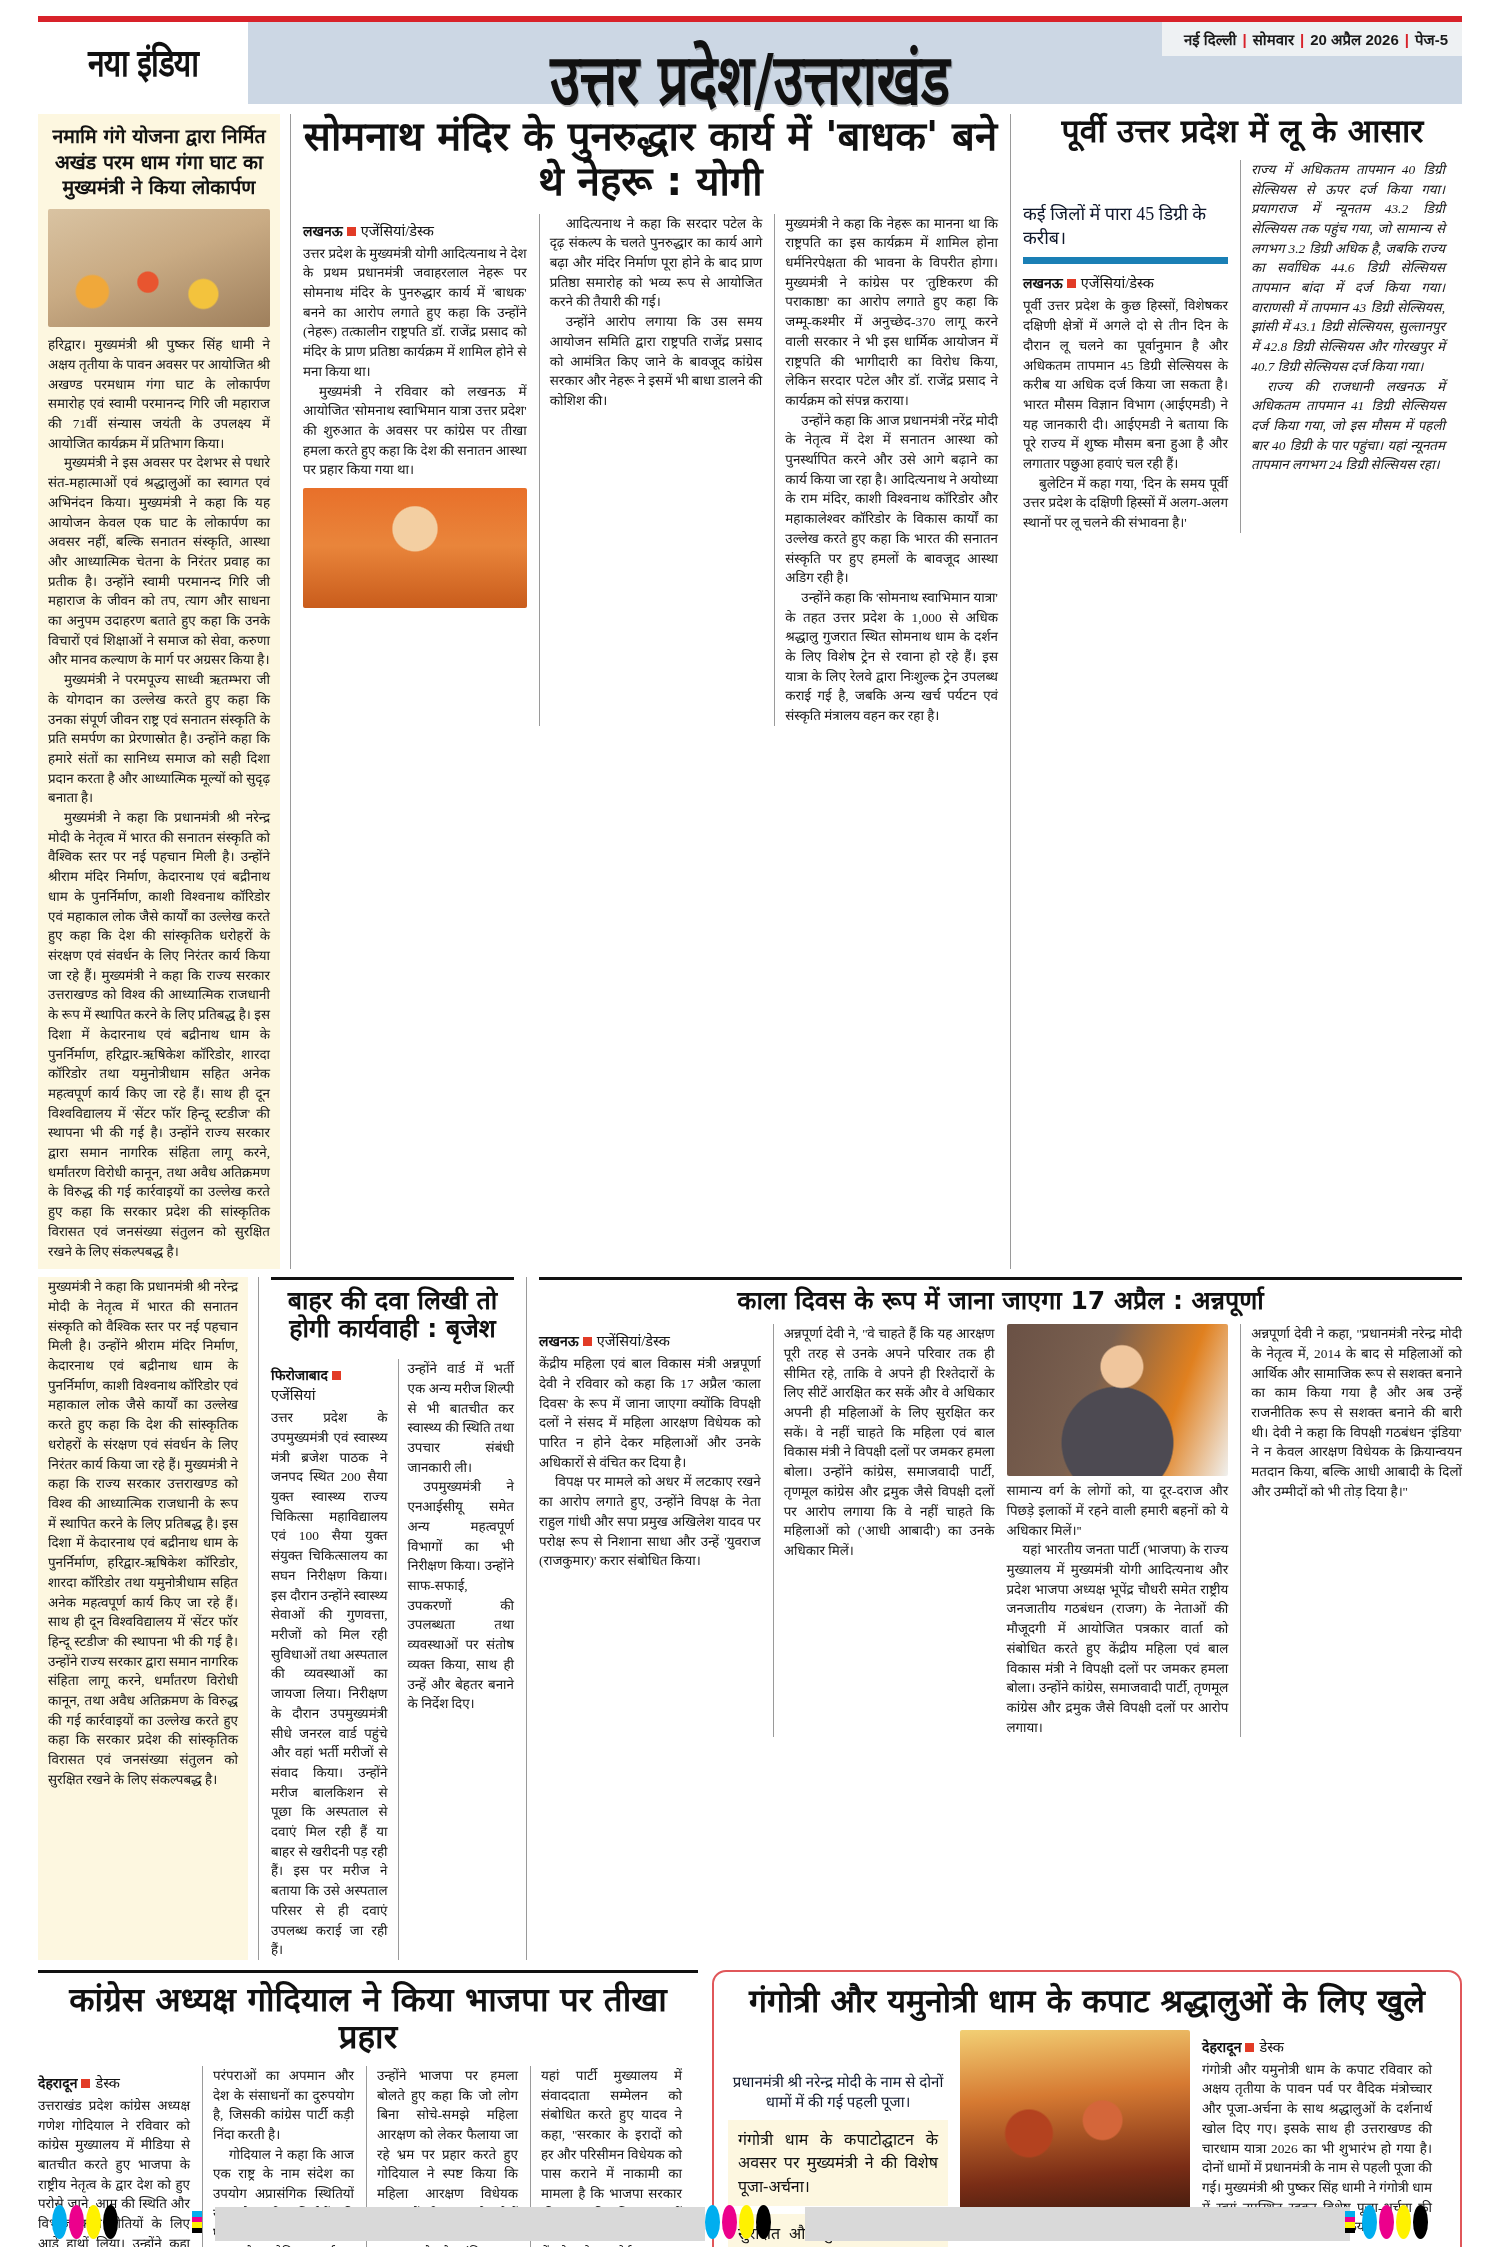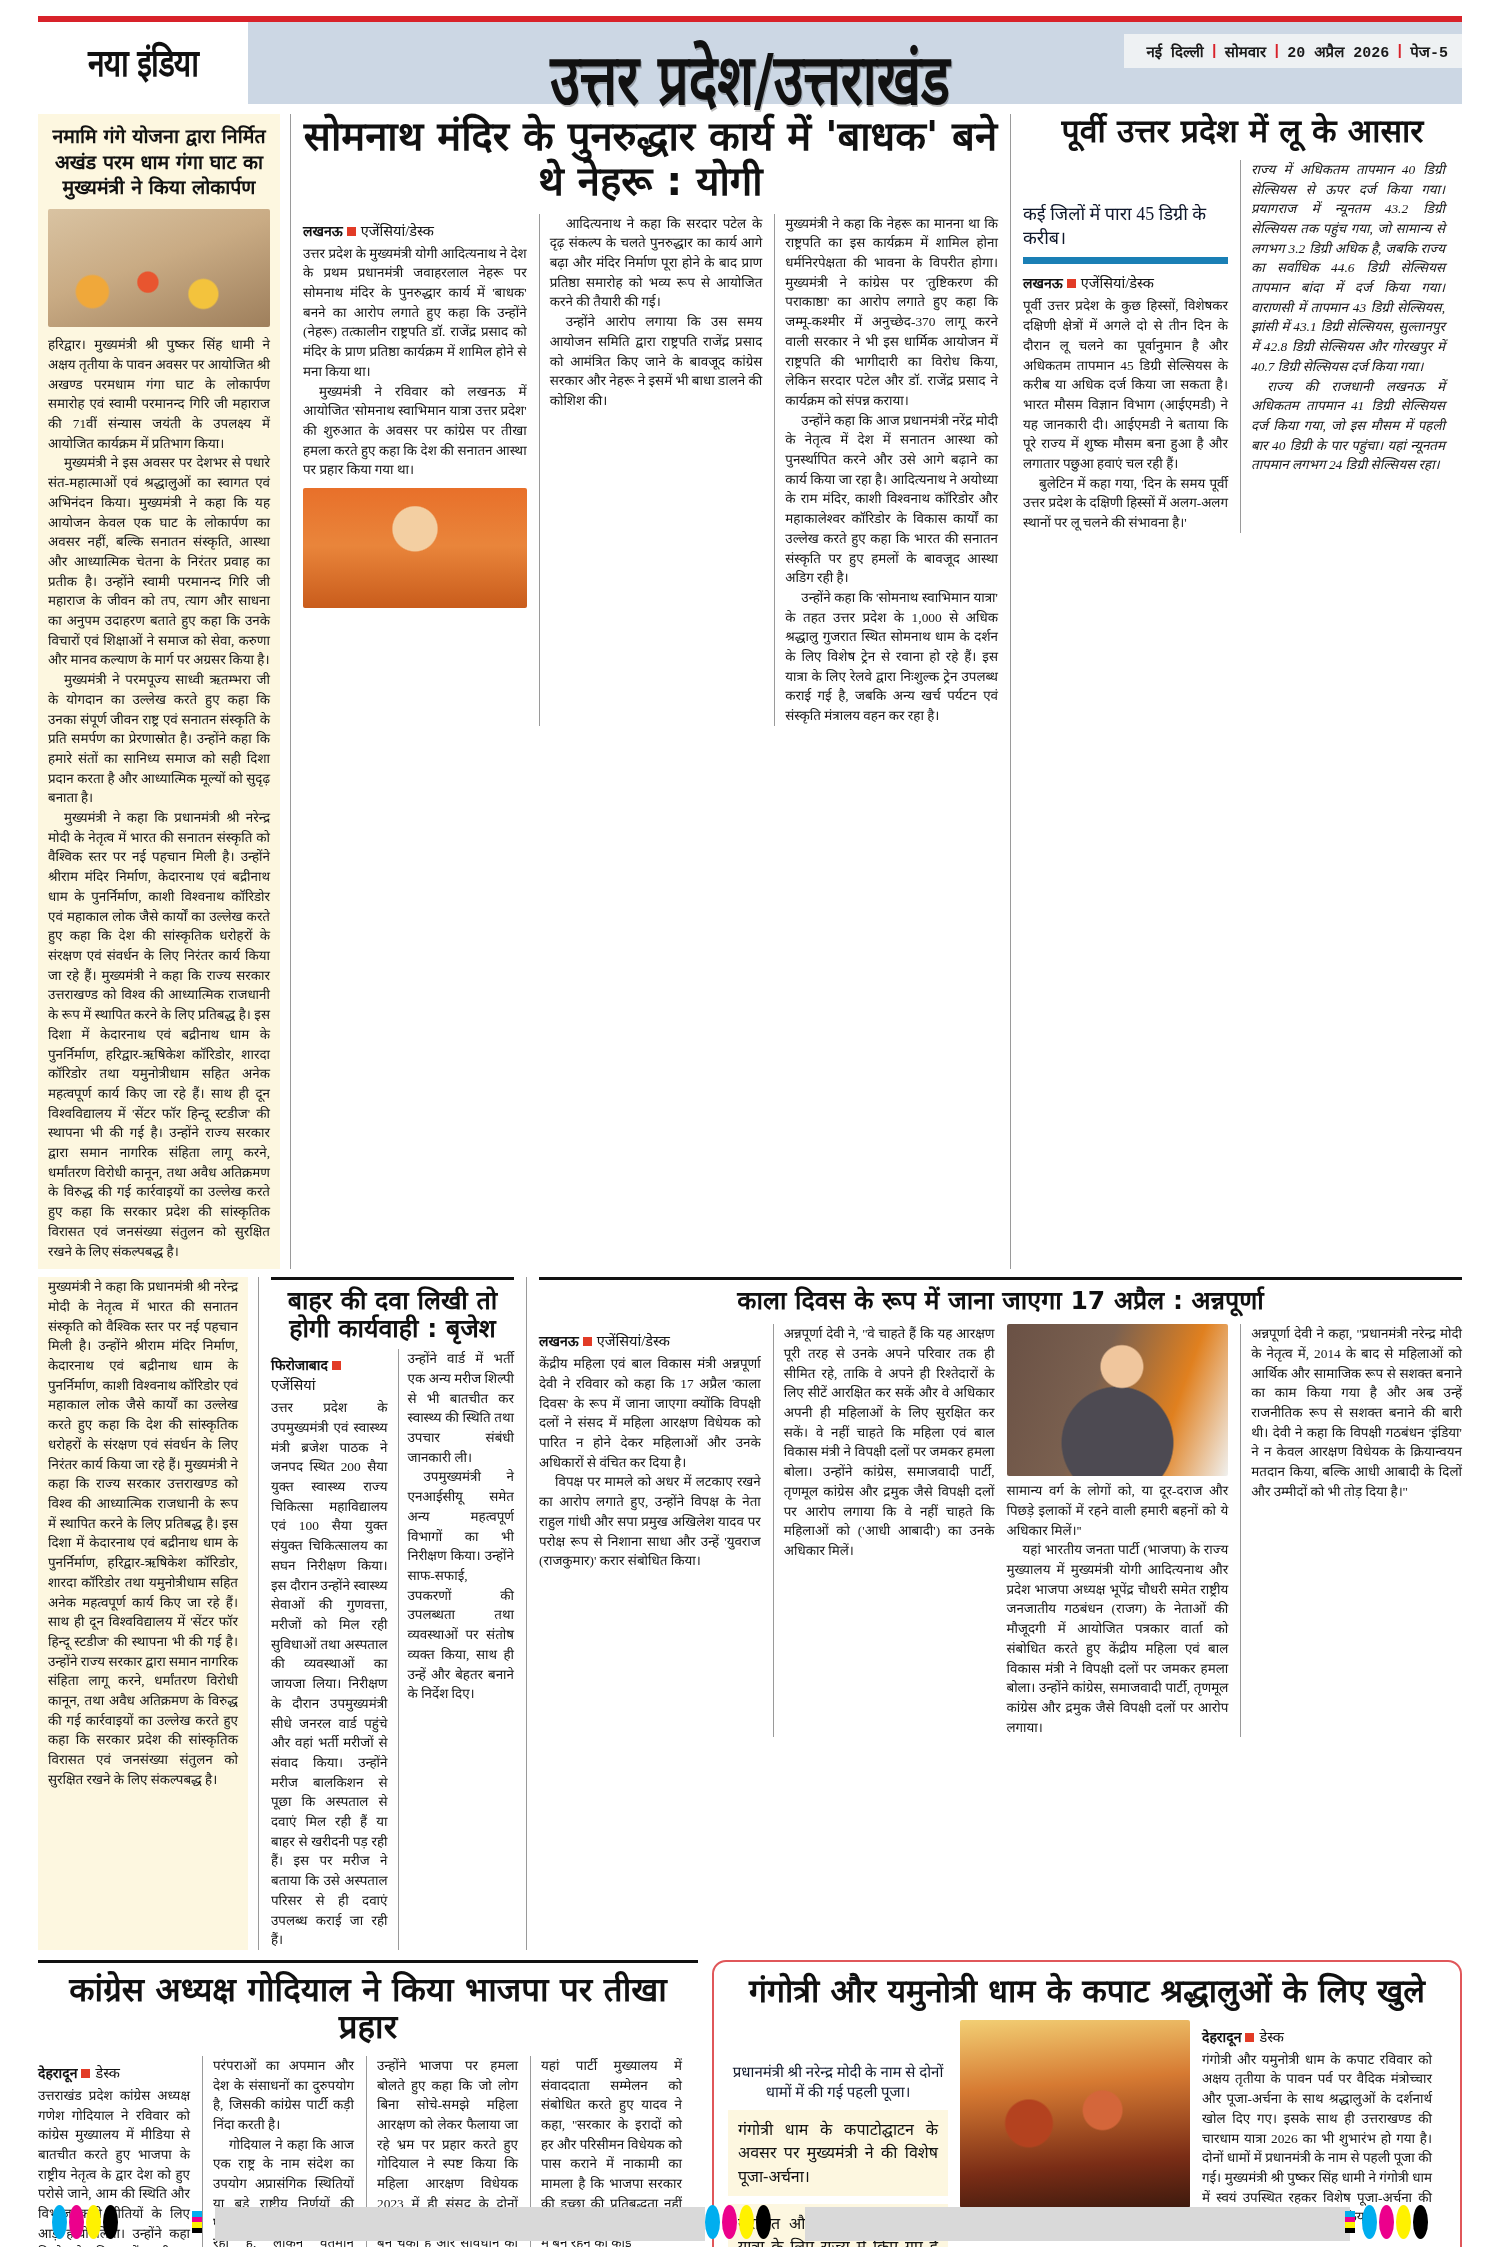--- a/index.html
+++ b/index.html
@@ -23,23 +23,22 @@
     width: 210px; background: #fff; display: flex; align-items: center; justify-content: center;
   }
   .logo-text {
     font-family: "DejaVu Sans", sans-serif; font-weight: bold; font-size: 30px;
     letter-spacing: -1px; color: #111; transform: scaleY(1.25); line-height: 1;
   }
   .masthead-mid { flex: 1; }
   .dateline {
     position: absolute; right: 0; top: 0; height: 34px; background: #eef1f3;
     display: flex; align-items: center; padding: 0 14px 0 22px;
-    font-family: Liberation Mono, monospace; font-size: 15px; font-weight: bold; color: #1a1a1a;
+    font-family: Liberation Sans, sans-serif; font-size: 15px; font-weight: bold; color: #1a1a1a;
     white-space: nowrap;
-    margin-top: 12px;
   }
   .dateline .sep { color: #d8222a; margin: 0 6px; font-weight: bold; }
   .section-title {
     position: absolute; left: 0; right: 0; top: 18px; text-align: center;
     font-family: "DejaVu Sans", sans-serif; font-weight: bold; font-size: 54px;
     color: #111; transform: scaleY(1.3); letter-spacing: 0px; z-index: 3;
     text-shadow: 1px 1px 0 rgba(0,0,0,.25);
   }
 
   
@@ -231,21 +230,21 @@
       <div class="box-cream" style="padding-top:0;">
         <div class="body-txt">
           <p class="noind">मुख्यमंत्री ने कहा कि प्रधानमंत्री श्री नरेन्द्र मोदी के नेतृत्व में भारत की सनातन संस्कृति को वैश्विक स्तर पर नई पहचान मिली है। उन्होंने श्रीराम मंदिर निर्माण, केदारनाथ एवं बद्रीनाथ धाम के पुनर्निर्माण, काशी विश्वनाथ कॉरिडोर एवं महाकाल लोक जैसे कार्यों का उल्लेख करते हुए कहा कि देश की सांस्कृतिक धरोहरों के संरक्षण एवं संवर्धन के लिए निरंतर कार्य किया जा रहे हैं। मुख्यमंत्री ने कहा कि राज्य सरकार उत्तराखण्ड को विश्व की आध्यात्मिक राजधानी के रूप में स्थापित करने के लिए प्रतिबद्ध है। इस दिशा में केदारनाथ एवं बद्रीनाथ धाम के पुनर्निर्माण, हरिद्वार-ऋषिकेश कॉरिडोर, शारदा कॉरिडोर तथा यमुनोत्रीधाम सहित अनेक महत्वपूर्ण कार्य किए जा रहे हैं। साथ ही दून विश्वविद्यालय में 'सेंटर फॉर हिन्दू स्टडीज' की स्थापना भी की गई है। उन्होंने राज्य सरकार द्वारा समान नागरिक संहिता लागू करने, धर्मांतरण विरोधी कानून, तथा अवैध अतिक्रमण के विरुद्ध की गई कार्रवाइयों का उल्लेख करते हुए कहा कि सरकार प्रदेश की सांस्कृतिक विरासत एवं जनसंख्या संतुलन को सुरक्षित रखने के लिए संकल्पबद्ध है।</p>
         </div>
       </div>
     </div>
 
     <div style="width:268px;padding:0 12px;" class="vline">
       <div class="rule-thick" style="margin-bottom:7px;"></div>
       <div class="hl hl-c hl-sm">बाहर की दवा लिखी तो होगी कार्यवाही : बृजेश</div>
-      <div style="display:flex;gap:10px;margin-top:6px;">
+      <div style="display:flex;gap:10px;margin-top:16px;">
         <div style="width:118px;">
           <div class="byline">
             <b>फिरोजाबाद</b><span class="redsq"></span><span>एजेंसियां</span>
           </div>
           <div class="body-txt">
             <p class="noind">उत्तर प्रदेश के उपमुख्यमंत्री एवं स्वास्थ्य मंत्री ब्रजेश पाठक ने जनपद स्थित 200 सैया युक्त स्वास्थ्य राज्य चिकित्सा महाविद्यालय एवं 100 सैया युक्त संयुक्त चिकित्सालय का सघन निरीक्षण किया। इस दौरान उन्होंने स्वास्थ्य सेवाओं की गुणवत्ता, मरीजों को मिल रही सुविधाओं तथा अस्पताल की व्यवस्थाओं का जायजा लिया। निरीक्षण के दौरान उपमुख्यमंत्री सीधे जनरल वार्ड पहुंचे और वहां भर्ती मरीजों से संवाद किया। उन्होंने मरीज बालकिशन से पूछा कि अस्पताल से दवाएं मिल रही हैं या बाहर से खरीदनी पड़ रही हैं। इस पर मरीज ने बताया कि उसे अस्पताल परिसर से ही दवाएं उपलब्ध कराई जा रही हैं।</p>
           </div>
         </div>
         <div style="width:118px;" class="vline">
           <div class="body-txt" style="padding-left:9px;">

